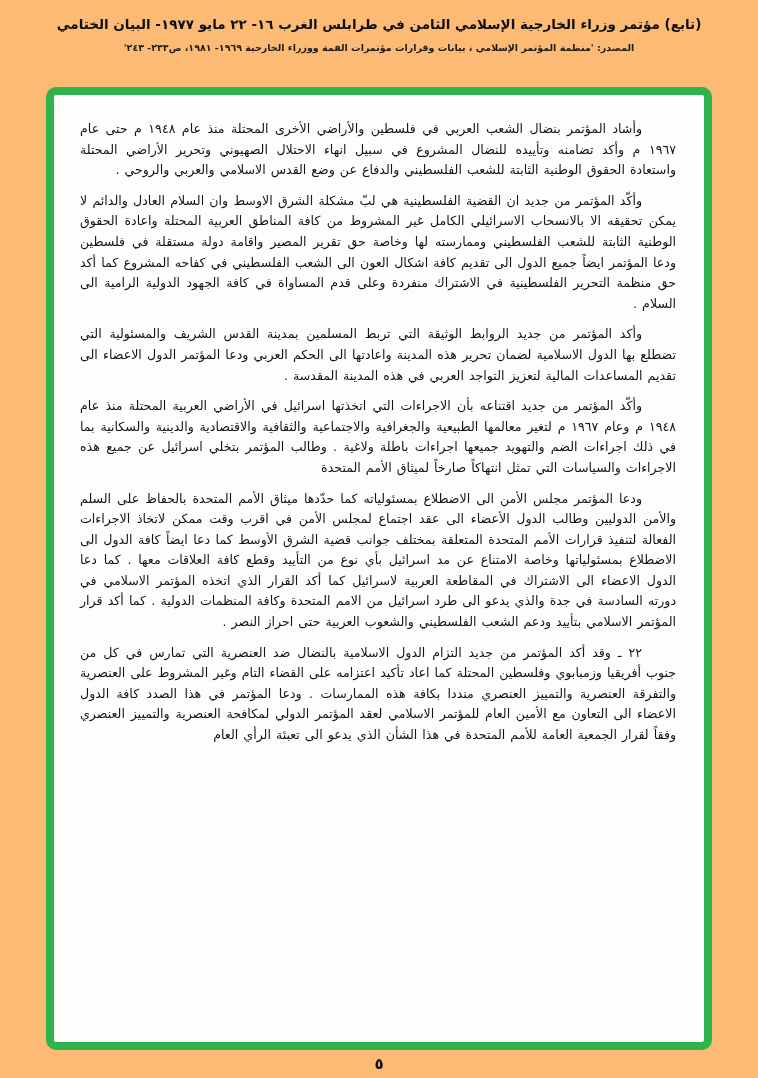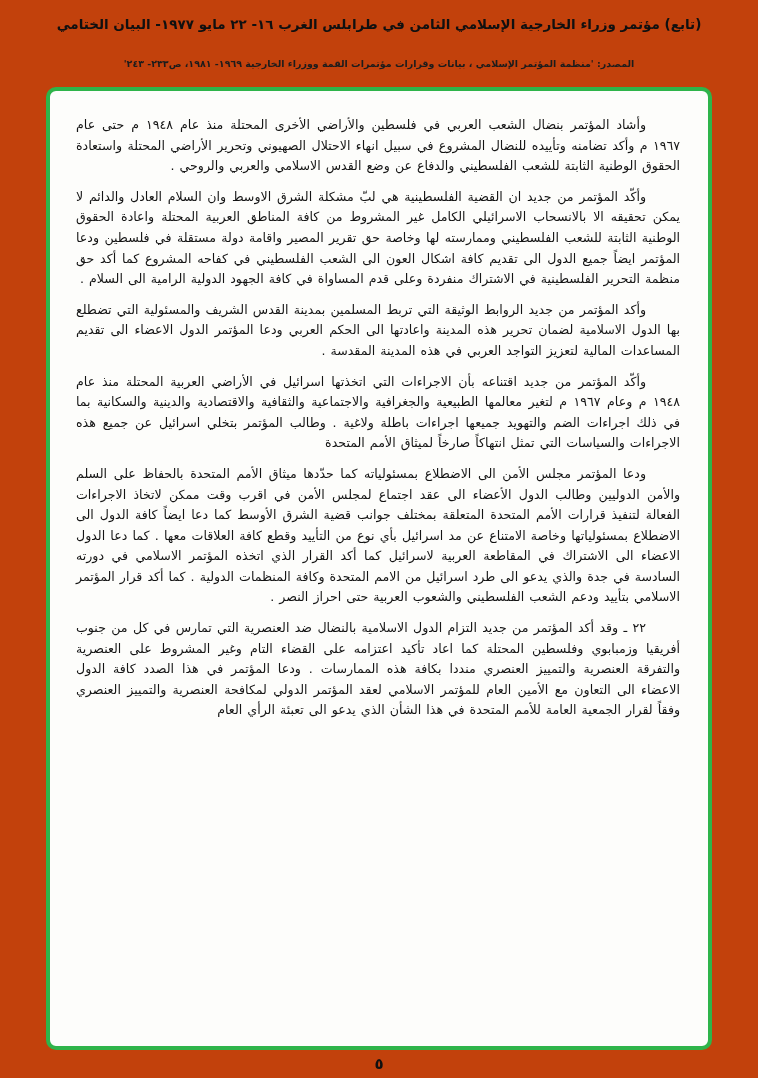--- a/index.html
+++ b/index.html
@@ -8,21 +8,21 @@
     width: 758px;
     height: 1078px;
     background: #fbfbf8;
     font-family: "DejaVu Sans", sans-serif;
   }
 
   .page {
     position: relative;
     width: 758px;
     height: 1078px;
-    background: #c2410c;
+    background: #fdba74;
     direction: rtl;
     overflow: hidden;
   }
 
   .doc-header {
     position: absolute;
     top: 14px;
     left: 20px;
     right: 20px;
     text-align: center;
@@ -30,34 +30,34 @@
   }
 
   .doc-title {
     font-size: 13.5px;
     font-weight: bold;
     line-height: 1.5;
     white-space: nowrap;
   }
 
   .doc-source {
-    margin-top: 24px;
+    margin-top: 8px;
     font-size: 9.5px;
     font-weight: bold;
     color: #1c1c1c;
     white-space: nowrap;
   }
 
   .content-frame {
     position: absolute;
     top: 87px;
     left: 46px;
     width: 666px;
     height: 963px;
-    border: 4px solid #15803d;
+    border: 8px solid #15803d;
     border-radius: 10px;
     padding: 24px 28px 18px 26px;
     overflow: hidden;
     background: #fdfdfb;
   }
 
   .para {
     font-size: 12.6px;
     line-height: 20.6px;
     color: #141414;

